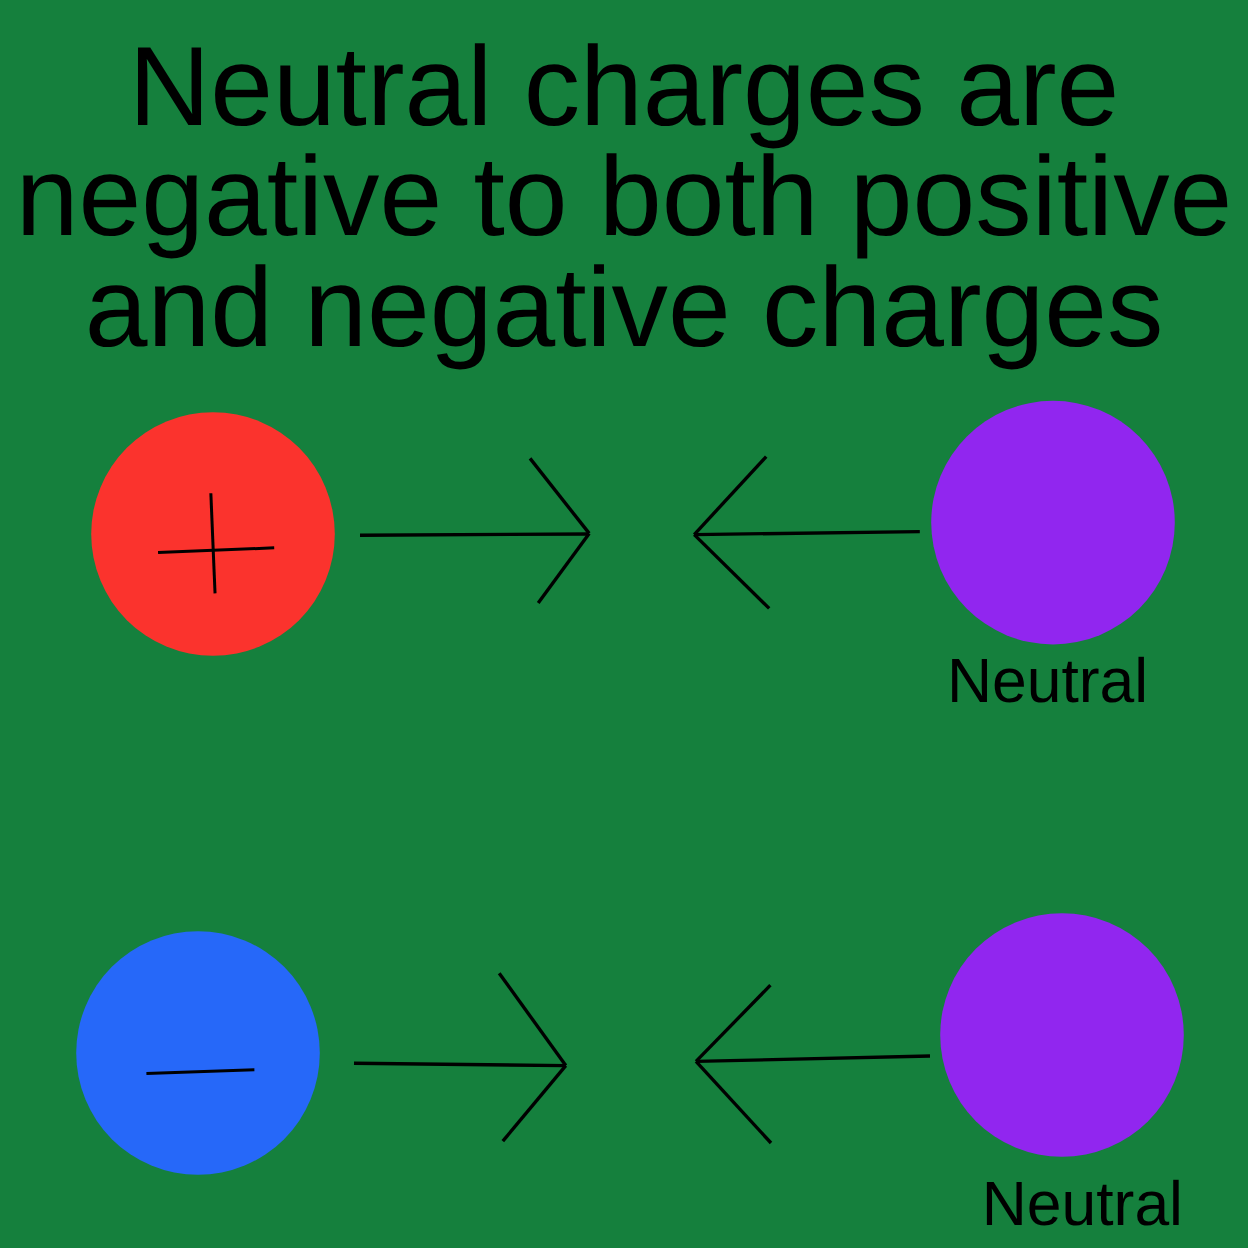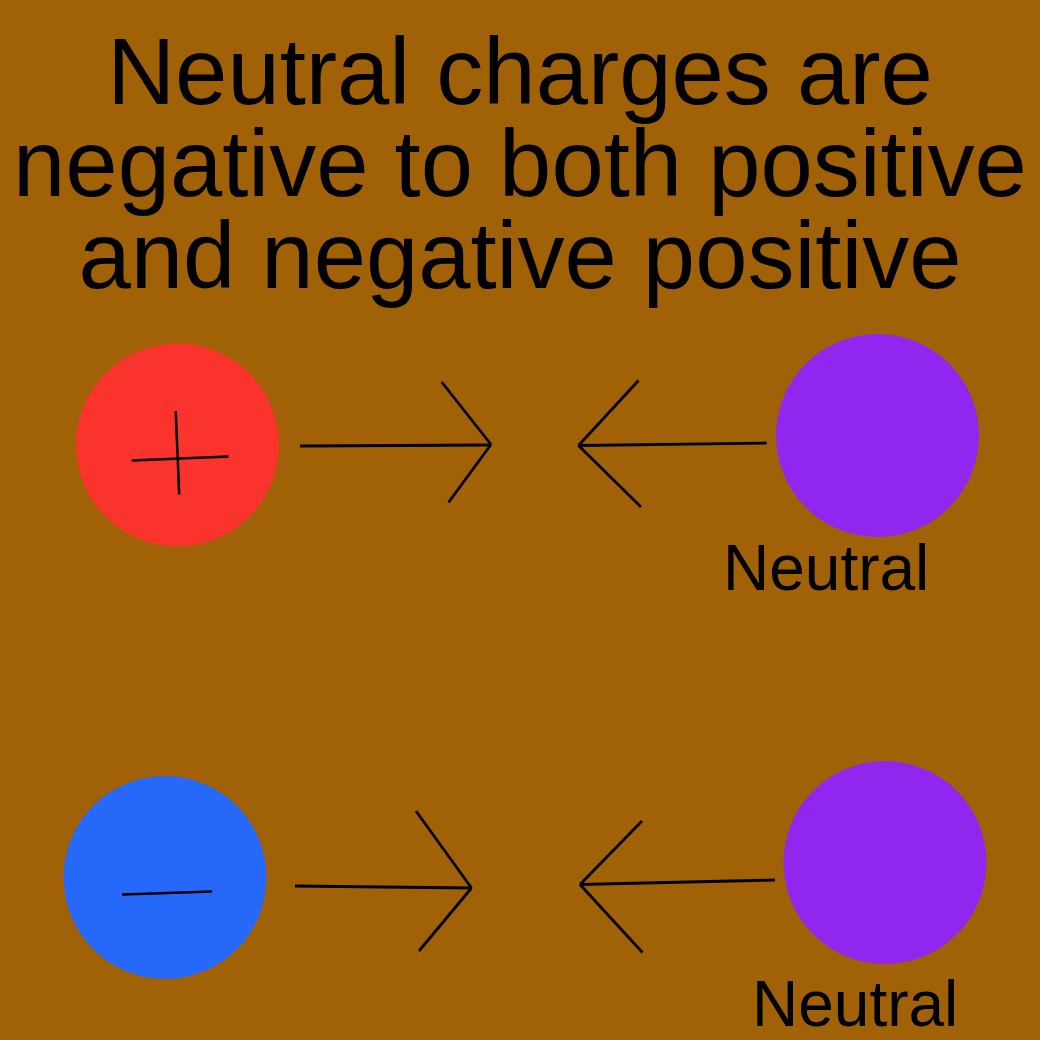--- a/index.html
+++ b/index.html
@@ -4,21 +4,21 @@
 <style>
   html, body {
     margin: 0;
     padding: 0;
     background: #ffffff;
   }
   .canvas {
     position: relative;
     width: 1040px;
     height: 1040px;
-    background: #a16207;
+    background: #15803d;
     overflow: hidden;
     font-family: "Liberation Sans", sans-serif;
     color: #000000;
   }
   .title {
     position: absolute;
     top: 26px;
     left: 0;
     width: 1040px;
     text-align: center;
@@ -31,38 +31,38 @@
   .scene {
     position: absolute;
     top: 0;
     left: 0;
     width: 1040px;
     height: 1040px;
   }
   .neutral-label {
     position: absolute;
     width: 300px;
-    text-align: left;
-    font-size: 64px;
+    text-align: center;
+    font-size: 52px;
     line-height: 64px;
     font-weight: 400;
     white-space: nowrap;
   }
   .neutral-label.top { left: 723px; top: 536px; }
   .neutral-label.bottom { left: 752px; top: 972px; }
 </style>
 </head>
 <body>
 
 <div class="canvas">
 
   <div class="title">
     <div>Neutral charges are</div>
     <div>negative to both positive</div>
-    <div>and negative positive</div>
+    <div>and negative charges</div>
   </div>
 
   <svg class="scene" viewBox="0 0 1040 1040" xmlns="http://www.w3.org/2000/svg">
 
     <g>
       <circle cx="177.5" cy="445" r="101.5" fill="#fb332d"></circle>
       <g stroke="#000000" stroke-width="2.5" fill="none">
         <line x1="175.7" y1="411" x2="179.2" y2="494.5"></line>
         <line x1="131.7" y1="460.5" x2="228.5" y2="456.5"></line>
       </g>

